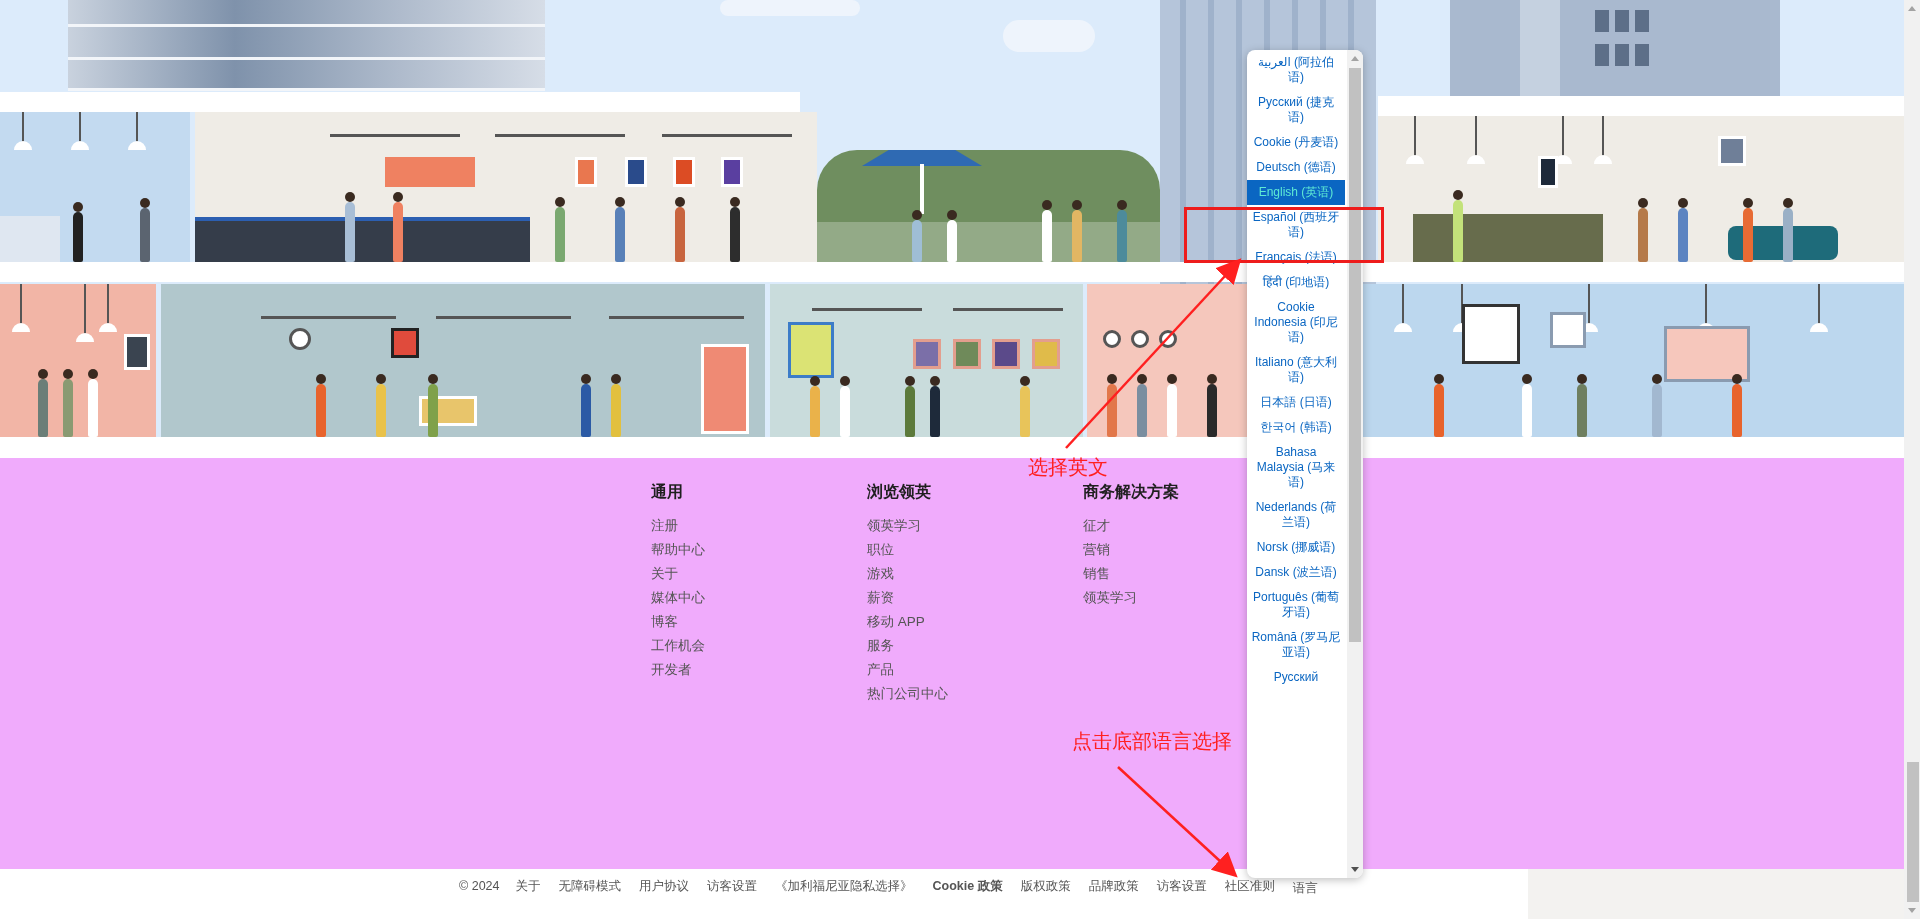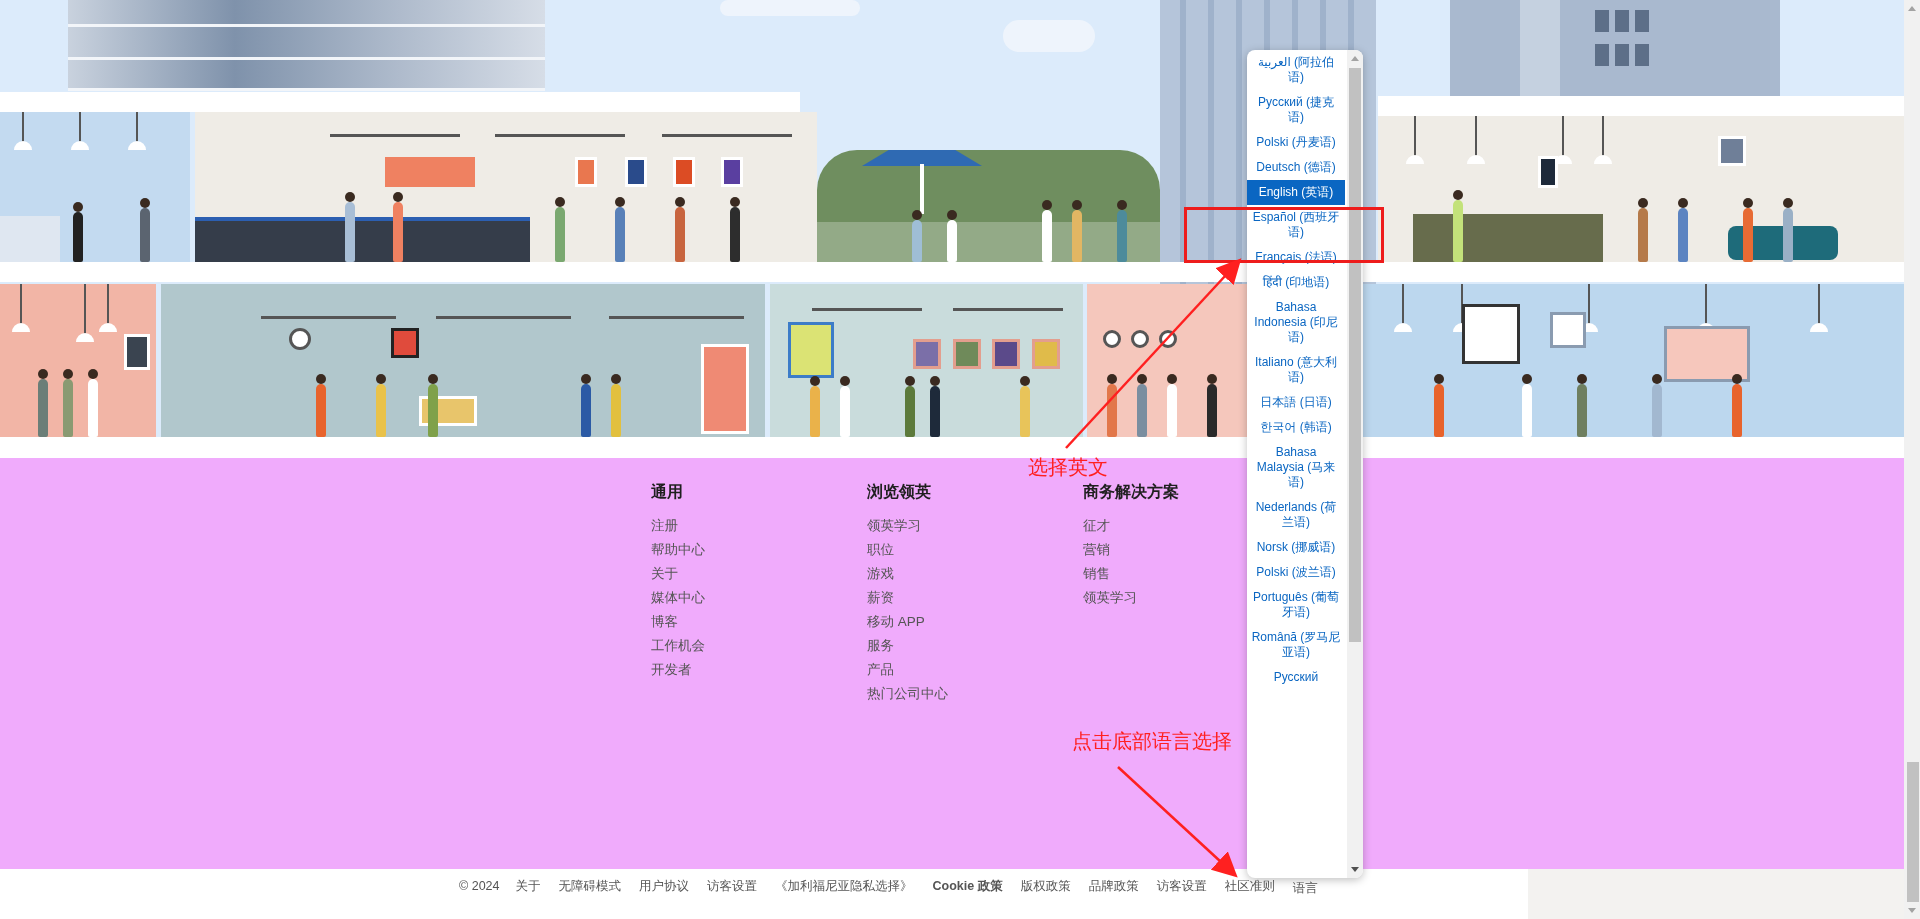--- a/index.html
+++ b/index.html
@@ -35,21 +35,21 @@
   .footer-col li { font-size:13.5px; color:#555; height:24px; line-height:24px; cursor:pointer; }
   .bottom-bar { position:absolute; left:0; top:869px; width:1528px; height:50px; background:#fff; }
   .bottom-links { position:absolute; left:459px; top:8px; display:flex; gap:0; font-size:12.5px; color:#555; }
   .bottom-links span { margin-right:18px; white-space:nowrap; line-height:18px; }
   .bottom-links .bold { font-weight:bold; }
 
   
   .lang-dropdown { position:absolute; left:1247px; top:50px; width:116px; height:828px; background:#fff; border-radius:8px; box-shadow: 0 2px 8px rgba(0,0,0,0.25); overflow:hidden; }
   .lang-list { position:absolute; left:0; top:0; width:98px; }
   .lang-item { display:block; width:98px; padding:5px 4px; text-align:center; font-size:12px; line-height:15px; color:#0a66c2; cursor:pointer; }
-  .lang-item.selected { background:#0a66c2; color:#ffffff; }
+  .lang-item.selected { background:#0a66c2; color:#5eead4; }
   .dd-scroll { position:absolute; right:0; top:0; width:16px; height:100%; background:#f1f1f1; }
   .dd-scroll .thumb { position:absolute; left:2px; top:18px; width:12px; height:574px; background:#c1c1c1; }
   .dd-scroll .arrow-up, .dd-scroll .arrow-down { position:absolute; left:4px; width:0; height:0; border-left:4px solid transparent; border-right:4px solid transparent; }
   .dd-scroll .arrow-up { top:6px; border-bottom:5px solid #a3a3a3; }
   .dd-scroll .arrow-down { bottom:6px; border-top:5px solid #505050; }
 
   
   .page-scroll { position:absolute; left:1904px; top:0; width:16px; height:919px; background:#f1f1f1; }
   .page-scroll .thumb { position:absolute; left:3px; top:762px; width:12px; height:140px; background:#c1c1c1; }
   .page-scroll .arrow-up, .page-scroll .arrow-down { position:absolute; left:4px; width:0; height:0; border-left:4px solid transparent; border-right:4px solid transparent; }
@@ -266,34 +266,34 @@
       <span>访客设置</span>
       <span>社区准则</span>
       <span style="margin-top:2px;">语言</span>
     </div>
   </div>
 
   <div class="lang-dropdown">
     <div class="lang-list">
       <span class="lang-item">العربية (阿拉伯语)</span>
       <span class="lang-item">Русский (捷克语)</span>
-      <span class="lang-item">Polski (丹麦语)</span>
+      <span class="lang-item">Cookie (丹麦语)</span>
       <span class="lang-item">Deutsch (德语)</span>
       <span class="lang-item selected">English (英语)</span>
       <span class="lang-item">Español (西班牙语)</span>
       <span class="lang-item">Français (法语)</span>
       <span class="lang-item">हिंदी (印地语)</span>
-      <span class="lang-item">Bahasa Indonesia (印尼语)</span>
+      <span class="lang-item">Cookie Indonesia (印尼语)</span>
       <span class="lang-item">Italiano (意大利语)</span>
       <span class="lang-item">日本語 (日语)</span>
       <span class="lang-item">한국어 (韩语)</span>
       <span class="lang-item">Bahasa Malaysia (马来语)</span>
       <span class="lang-item">Nederlands (荷兰语)</span>
       <span class="lang-item">Norsk (挪威语)</span>
-      <span class="lang-item">Polski (波兰语)</span>
+      <span class="lang-item">Dansk (波兰语)</span>
       <span class="lang-item">Português (葡萄牙语)</span>
       <span class="lang-item">Română (罗马尼亚语)</span>
       <span class="lang-item">Русский</span>
     </div>
     <div class="dd-scroll">
       <div class="arrow-up"></div>
       <div class="thumb"></div>
       <div class="arrow-down"></div>
     </div>
   </div>

